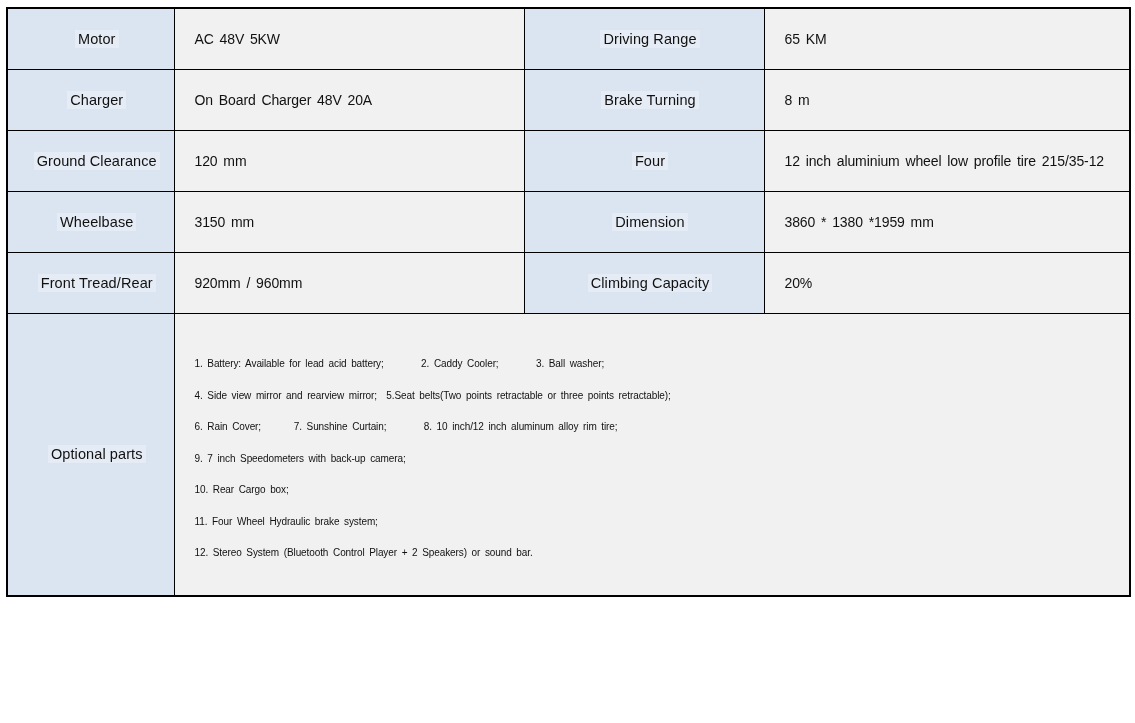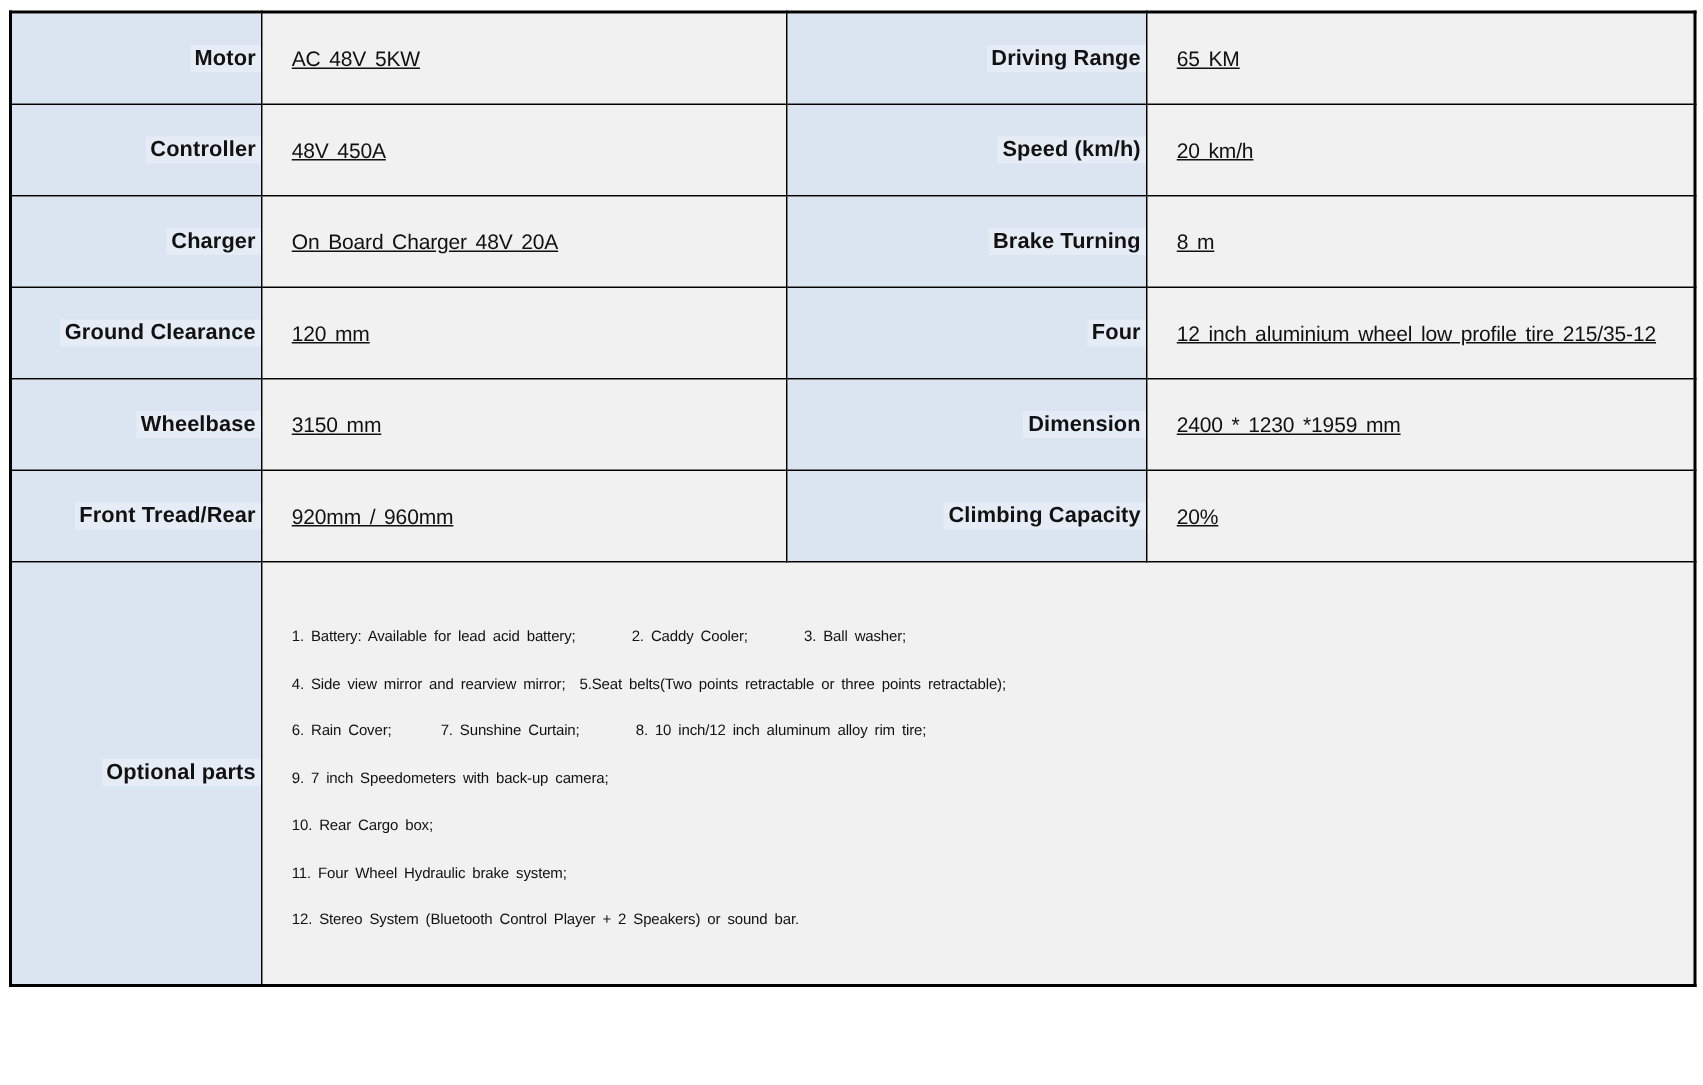--- a/index.html
+++ b/index.html
@@ -24,22 +24,22 @@
     border:2px solid var(--border);
   }
   .spec-table td,.spec-table th{
     border:1px solid var(--border);
     padding:0;
     vertical-align:middle;
     overflow:hidden;
   }
   .label-cell{
     background:var(--label-bg);
-    text-align:right;
-    font-weight:bold;
+    text-align:center;
+    font-weight:normal;
     font-size:14.5px;
     letter-spacing:0.1px;
     margin-left:35px;
   }
   .label-cell .label-text{
     display:inline-block;
     margin-left:12px;
     background:rgba(255,255,255,0.28);
     padding:1px 3px;
     white-space:nowrap;
@@ -48,21 +48,20 @@
     background:var(--value-bg);
     font-size:14px;
     font-weight:400;
     letter-spacing:-0.1px;
     word-spacing:2px;
     white-space:nowrap;
   }
   .value-cell .value-text{
     display:inline-block;
     margin-left:20px;
-    text-decoration:underline;
   }
   .spec-row{height:61px;}
   .optional-row{height:283px;}
   .optional-content-cell{
     background:var(--value-bg);
     vertical-align:top;
   }
   .optional-lines{
     padding:20px 8px 0 20px;
   }
@@ -86,42 +85,36 @@
     <col style="width:366px">
   </colgroup>
   <tbody>
       <tr class="spec-row">
         <td class="label-cell"><span class="label-text">Motor</span></td>
         <td class="value-cell"><span class="value-text">AC 48V 5KW</span></td>
         <td class="label-cell"><span class="label-text">Driving Range</span></td>
         <td class="value-cell"><span class="value-text">65 KM</span></td>
       </tr>
       <tr class="spec-row">
-        <td class="label-cell"><span class="label-text">Controller</span></td>
-        <td class="value-cell"><span class="value-text">48V 450A</span></td>
-        <td class="label-cell"><span class="label-text">Speed (km/h)</span></td>
-        <td class="value-cell"><span class="value-text">20 km/h</span></td>
-      </tr>
-      <tr class="spec-row">
         <td class="label-cell"><span class="label-text">Charger</span></td>
         <td class="value-cell"><span class="value-text">On Board Charger 48V 20A</span></td>
         <td class="label-cell"><span class="label-text">Brake Turning</span></td>
         <td class="value-cell"><span class="value-text">8 m</span></td>
       </tr>
       <tr class="spec-row">
         <td class="label-cell"><span class="label-text">Ground Clearance</span></td>
         <td class="value-cell"><span class="value-text">120 mm</span></td>
         <td class="label-cell"><span class="label-text">Four</span></td>
         <td class="value-cell"><span class="value-text">12 inch aluminium wheel low profile tire 215/35-12</span></td>
       </tr>
       <tr class="spec-row">
         <td class="label-cell"><span class="label-text">Wheelbase</span></td>
         <td class="value-cell"><span class="value-text">3150 mm</span></td>
         <td class="label-cell"><span class="label-text">Dimension</span></td>
-        <td class="value-cell"><span class="value-text">2400 * 1230 *1959 mm</span></td>
+        <td class="value-cell"><span class="value-text">3860 * 1380 *1959 mm</span></td>
       </tr>
       <tr class="spec-row">
         <td class="label-cell"><span class="label-text">Front Tread/Rear</span></td>
         <td class="value-cell"><span class="value-text">920mm / 960mm</span></td>
         <td class="label-cell"><span class="label-text">Climbing Capacity</span></td>
         <td class="value-cell"><span class="value-text">20%</span></td>
       </tr>
       <tr class="optional-row">
         <td class="label-cell"><span class="label-text">Optional parts</span></td>
         <td class="optional-content-cell" colspan="3">

